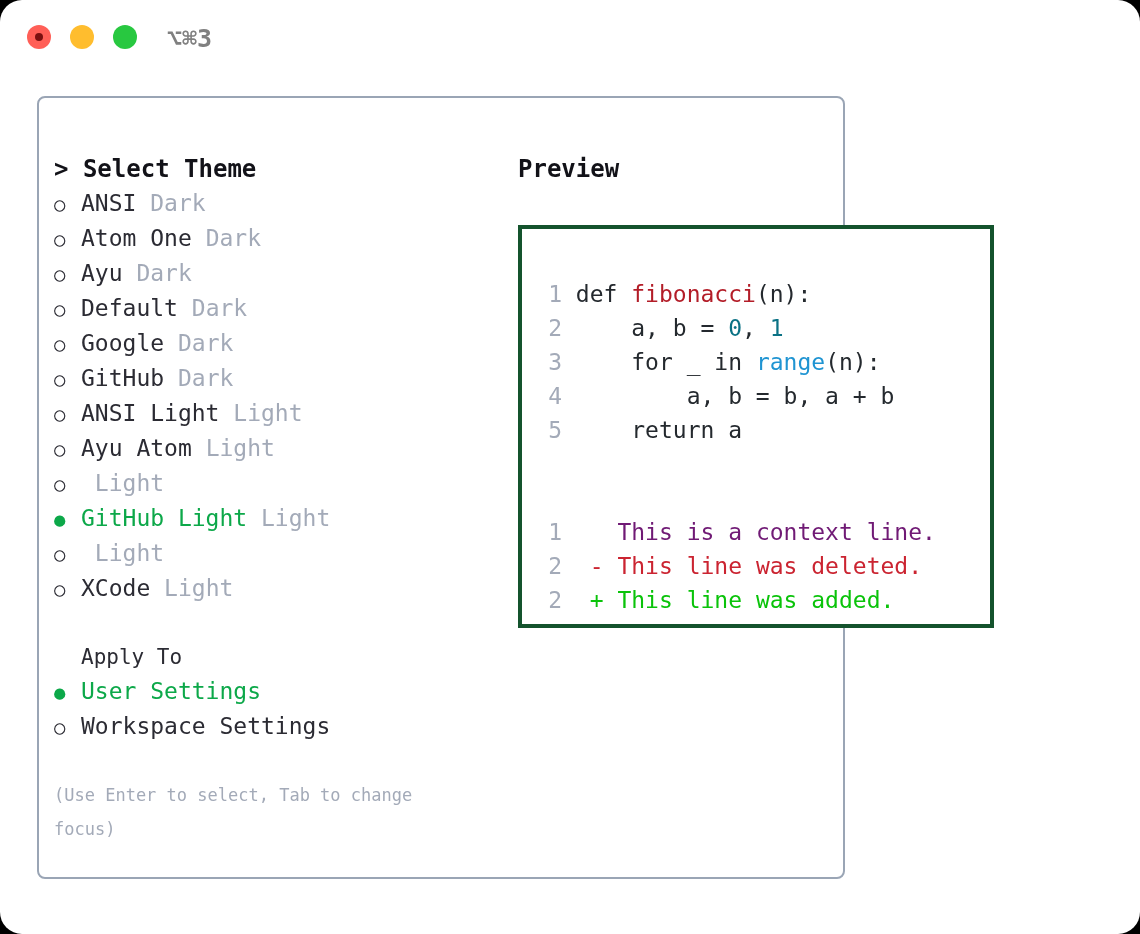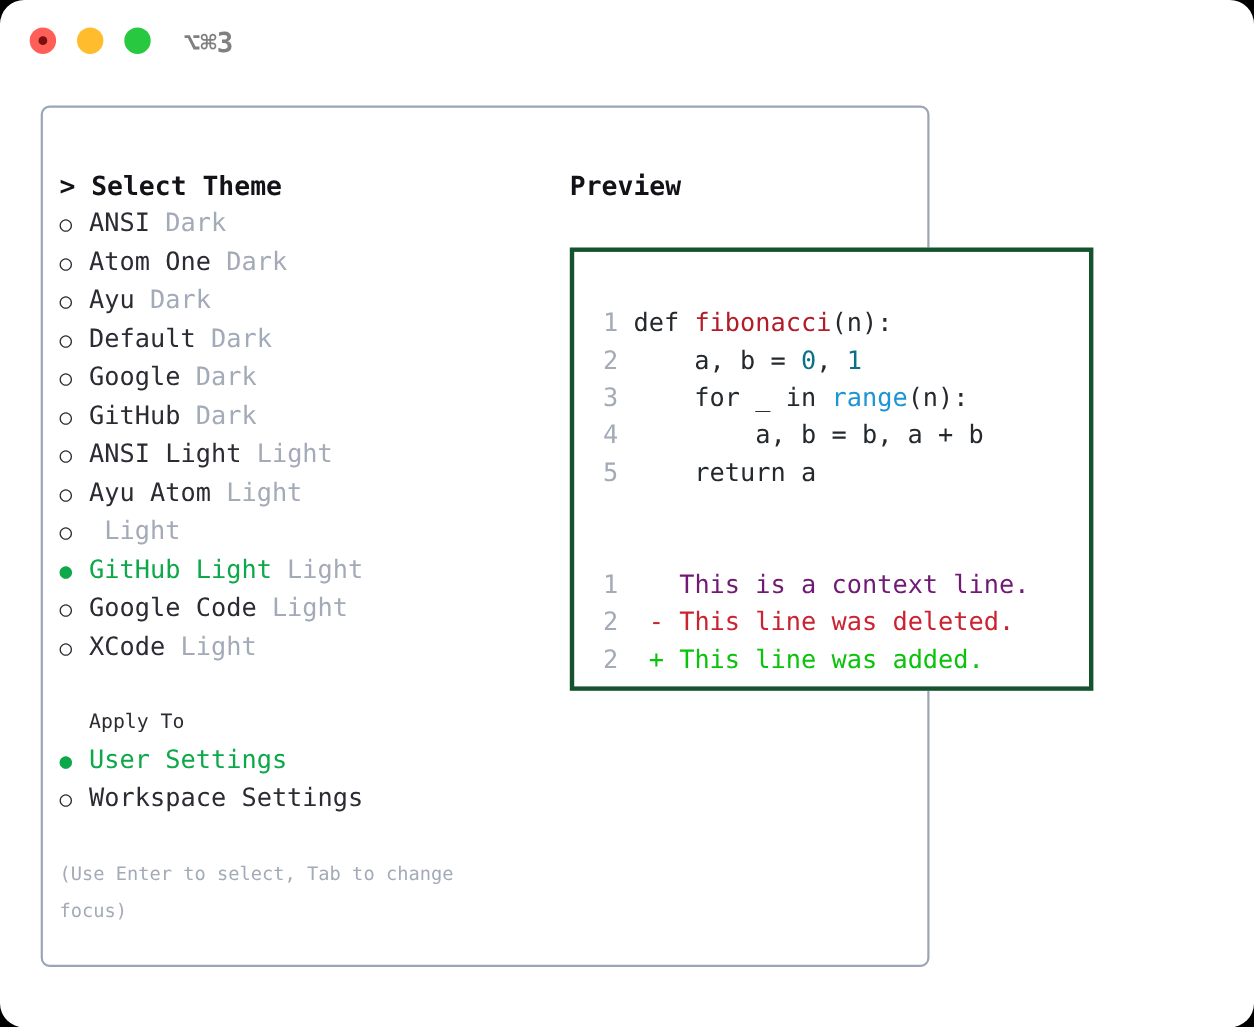--- a/index.html
+++ b/index.html
@@ -114,21 +114,21 @@
     flex: none;
     font-size: 19px;
     color: #2b2b33;
   }
   .bullet.on { color: #0ca849; }
   .opt-label.on { color: #0ca849; text-align: right; }
   .variant {
     color: #a3aab8;
   }
   .apply-head {
-    font-size: 18px;
+    font-size: 21px;
     line-height: 34px;
     color: #2b2b33;
     white-space: pre;
     padding-left: 27px;
   }
   .spacer-lg { height: 34px; }
   .hint {
     font-size: 17px;
     line-height: 34px;
     color: #a3aab8;
@@ -201,21 +201,21 @@
             <div class="opt-row"><span class="bullet">○</span><span class="opt-label">ANSI</span><span class="variant"> Dark</span></div>
             <div class="opt-row"><span class="bullet">○</span><span class="opt-label">Atom One</span><span class="variant"> Dark</span></div>
             <div class="opt-row"><span class="bullet">○</span><span class="opt-label">Ayu</span><span class="variant"> Dark</span></div>
             <div class="opt-row"><span class="bullet">○</span><span class="opt-label">Default</span><span class="variant"> Dark</span></div>
             <div class="opt-row"><span class="bullet">○</span><span class="opt-label">Google</span><span class="variant"> Dark</span></div>
             <div class="opt-row"><span class="bullet">○</span><span class="opt-label">GitHub</span><span class="variant"> Dark</span></div>
             <div class="opt-row"><span class="bullet">○</span><span class="opt-label">ANSI Light</span><span class="variant"> Light</span></div>
             <div class="opt-row"><span class="bullet">○</span><span class="opt-label">Ayu Atom</span><span class="variant"> Light</span></div>
             <div class="opt-row"><span class="bullet">○</span><span class="variant"> Light</span></div>
             <div class="opt-row"><span class="bullet on">●</span><span class="opt-label on">GitHub Light</span><span class="variant"> Light</span></div>
-            <div class="opt-row"><span class="bullet">○</span><span class="opt-label">Google Code</span><span class="variant"> Light</span></div>
+            <div class="opt-row"><span class="bullet">○</span><span class="variant"> Light</span></div>
             <div class="opt-row"><span class="bullet">○</span><span class="opt-label">XCode</span><span class="variant"> Light</span></div>
           </div>
 
         <div class="spacer-lg"></div>
 
         <div class="apply-head">Apply To</div>
 
         <div id="apply-list">
             <div class="opt-row"><span class="bullet on">●</span><span class="opt-label on">User Settings</span></div>
             <div class="opt-row"><span class="bullet">○</span><span class="opt-label">Workspace Settings</span></div>

